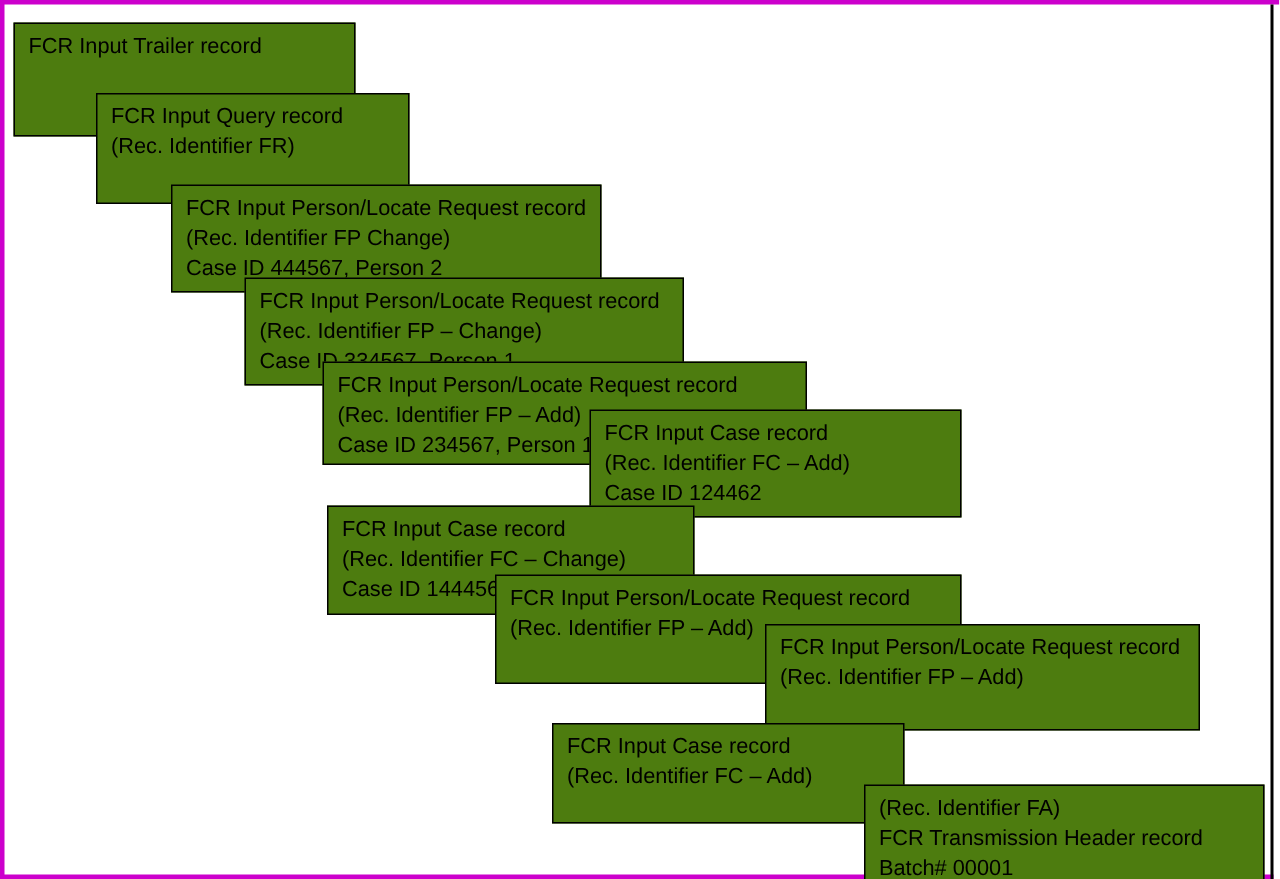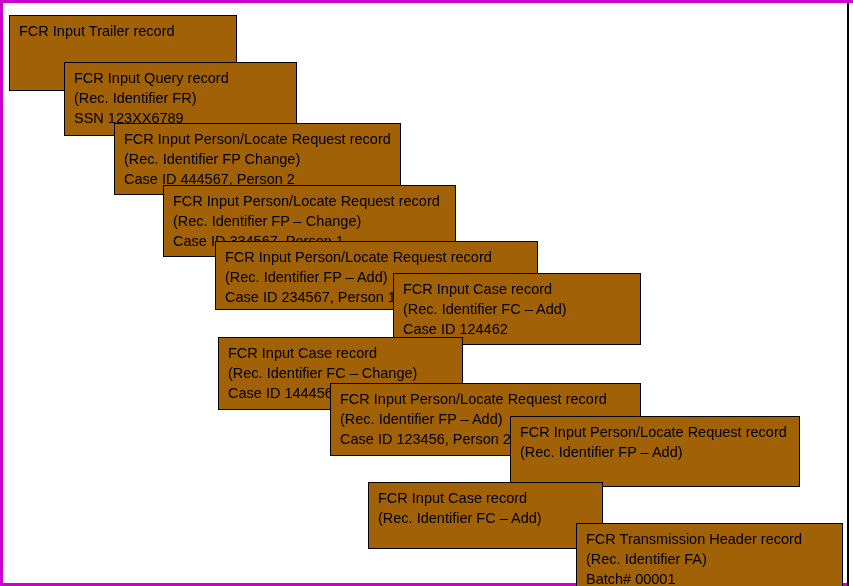--- a/index.html
+++ b/index.html
@@ -20,32 +20,32 @@
     position: absolute;
     z-index: 0;
   }
   #frame-top    { left: 0; top: 0; width: 853px; height: 3px; }
   #frame-left   { left: 0; top: 0; width: 3px; height: 586px; }
   #frame-bottom { left: 0; top: 583px; width: 849px; height: 3px; }
   #frame-right-line { left: 847px; top: 3px; width: 2px; height: 583px; }
   .record-box {
     position: absolute;
     box-sizing: border-box;
-    background: #a16207;
+    background: #4d7c0f;
     border: 1.5px solid #000000;
     padding: 5px 9px 0 9px;
   }
   .record-line {
     font-size: 14.5px;
     line-height: 20px;
     white-space: nowrap;
   }
   
   #box-0  { left: 9px;   top: 15px;  width: 228px; height: 76px; z-index: 10; }
-  #box-1  { left: 64px;  top: 62px;  width: 233px; height: 74px; z-index: 11; }
+  #box-1  { left: 64px;  top: 62px;  width: 209px; height: 74px; z-index: 11; }
   #box-2  { left: 114px; top: 123px; width: 287px; height: 72px; z-index: 12; }
   #box-3  { left: 163px; top: 185px; width: 293px; height: 72px; z-index: 13; }
   #box-4  { left: 215px; top: 241px; width: 323px; height: 69px; z-index: 14; }
   #box-5  { left: 393px; top: 273px; width: 248px; height: 72px; z-index: 15; }
   #box-6  { left: 218px; top: 337px; width: 245px; height: 73px; z-index: 16; }
   #box-7  { left: 330px; top: 383px; width: 311px; height: 73px; z-index: 17; }
   #box-8  { left: 510px; top: 416px; width: 290px; height: 71px; z-index: 18; }
   #box-9  { left: 368px; top: 482px; width: 235px; height: 67px; z-index: 19; }
   #box-10 { left: 576px; top: 523px; width: 267px; height: 68px; z-index: 20; }
 </style>
@@ -59,21 +59,20 @@
   <div id="frame-bottom" class="frame-strip" style="background: rgb(204, 0, 204);"></div>
   <div id="frame-right-line" class="frame-strip" style="background: rgb(0, 0, 0);"></div>
 
   <div id="box-0" class="record-box">
     <div class="record-line">FCR Input Trailer record</div>
   </div>
 
   <div id="box-1" class="record-box">
     <div class="record-line">FCR Input Query record</div>
     <div class="record-line">(Rec. Identifier FR)</div>
-    <div class="record-line">SSN 123XX6789</div>
   </div>
 
   <div id="box-2" class="record-box">
     <div class="record-line">FCR Input Person/Locate Request record</div>
     <div class="record-line">(Rec. Identifier FP Change)</div>
     <div class="record-line">Case ID 444567, Person 2</div>
   </div>
 
   <div id="box-3" class="record-box">
     <div class="record-line">FCR Input Person/Locate Request record</div>
@@ -95,32 +94,31 @@
 
   <div id="box-6" class="record-box">
     <div class="record-line">FCR Input Case record</div>
     <div class="record-line">(Rec. Identifier FC – Change)</div>
     <div class="record-line">Case ID 144456</div>
   </div>
 
   <div id="box-7" class="record-box">
     <div class="record-line">FCR Input Person/Locate Request record</div>
     <div class="record-line">(Rec. Identifier FP – Add)</div>
-    <div class="record-line">Case ID 123456, Person 2</div>
   </div>
 
   <div id="box-8" class="record-box">
     <div class="record-line">FCR Input Person/Locate Request record</div>
     <div class="record-line">(Rec. Identifier FP – Add)</div>
   </div>
 
   <div id="box-9" class="record-box">
     <div class="record-line">FCR Input Case record</div>
     <div class="record-line">(Rec. Identifier FC – Add)</div>
   </div>
 
   <div id="box-10" class="record-box">
+    <div class="record-line">(Rec. Identifier FA)</div>
     <div class="record-line">FCR Transmission Header record</div>
-    <div class="record-line">(Rec. Identifier FA)</div>
     <div class="record-line">Batch# 00001</div>
   </div>
 
 </div>
 
 </body></html>

